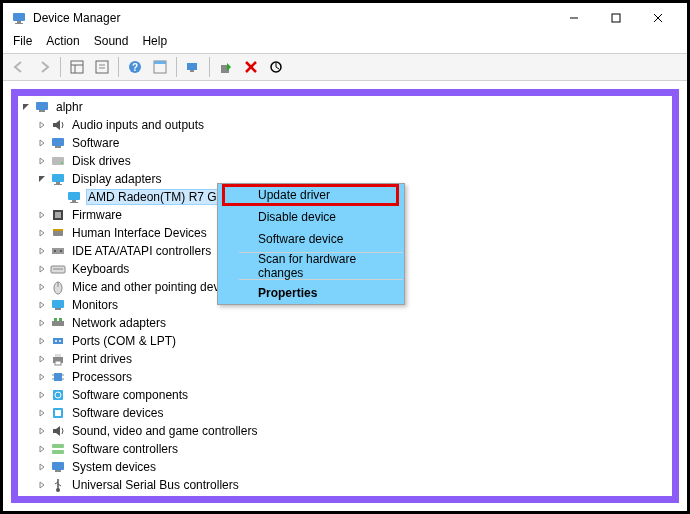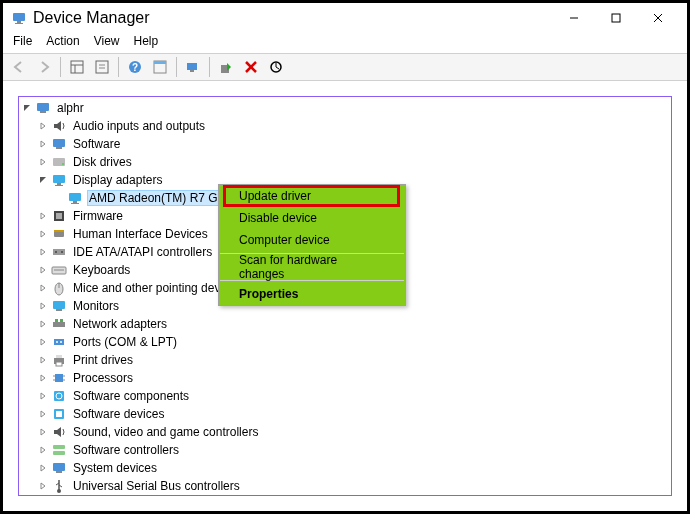--- a/index.html
+++ b/index.html
@@ -1,42 +1,43 @@
 <!DOCTYPE html>
 <html><head>
   <meta charset="utf-8">
   <style>
     * { margin: 0; padding: 0; box-sizing: border-box; font-family: "Segoe UI", Tahoma, sans-serif; }
     body { background: #000; width: 690px; height: 514px; overflow: hidden; }
     .window { background: #fff; width: 684px; height: 508px; margin: 3px; display: flex; flex-direction: column; }
     .titlebar { height: 30px; display: flex; align-items: center; padding: 0 8px; }
     .title-icon { width: 16px; height: 16px; margin-right: 6px; }
-    .title-text { font-size: 16px; flex: 1; }
+    .title-text { font-size: 12px; flex: 1; }
     .win-controls { display: flex; gap: 0; }
     .win-btn { width: 42px; height: 28px; display: flex; align-items: center; justify-content: center; }
     .menubar { height: 20px; display: flex; align-items: flex-start; padding: 0 4px; gap: 2px; font-size: 12px; }
     .menuitem { padding: 1px 6px; }
     .toolbar { height: 28px; border-top: 1px solid #d0d0d0; border-bottom: 1px solid #d0d0d0; display: flex; align-items: center; padding: 0 4px; gap: 1px; background: #f5f5f5; }
     .tool-btn { width: 24px; height: 24px; display: flex; align-items: center; justify-content: center; border-radius:2px;}
     .tool-sep { width: 1px; height: 20px; background: #c0c0c0; margin: 0 3px; }
-    .content { flex: 1; border: 1px solid #8b5cf6; margin: 15px; background: #fff; overflow: auto; position: relative; font-size: 12px; }
+    .content { flex: 1; border: 7px solid #8b5cf6; margin: 8px; background: #fff; overflow: auto; position: relative; font-size: 12px; }
     .tree { padding: 2px 0; }
     .tree-item { display: flex; align-items: center; height: 18px; white-space: nowrap; }
     .twisty { width: 12px; height: 12px; display: inline-flex; align-items:center; justify-content:center; margin-right: 2px; }
     .tree-icon { width: 16px; height: 16px; margin-right: 4px; flex-shrink: 0; }
     .indent0 { padding-left: 2px; }
     .indent1 { padding-left: 18px; }
     .indent2 { padding-left: 34px; }
     .selected .label { background: #cce8ff; border: 1px solid #99d1ff; padding: 0 1px; }
     .label { padding: 0 2px; }
     .context-menu {
       position: absolute; left: 199px; top: 87px; width: 188px;
-      background: #84cc16; border: 1px solid #a0a0a0;
+      background: #7dd3fc; border: 1px solid #a0a0a0;
       box-shadow: 2px 2px 4px rgba(0,0,0,0.25);
       font-size: 12px;
+      padding-left: 20px;
     }
     .ctx-item { height: 22px; display: flex; align-items: center; padding: 0 20px; }
     .ctx-item.bold { font-weight: bold; }
     .ctx-sep { height: 1px; background: #d0d0d0; margin: 2px 1px; }
     .highlight-box {
       position: absolute; left: 204px; top: 88px; width: 177px; height: 22px;
       border: 3px solid #e00000; pointer-events: none;
     }
   </style>
 </head>
@@ -68,21 +69,21 @@
             <line x1="1" y1="1" x2="9" y2="9" stroke="#000"></line>
             <line x1="9" y1="1" x2="1" y2="9" stroke="#000"></line>
           </svg>
         </div>
     </div>
   </div>
 
   <div class="menubar">
     <span class="menuitem">File</span>
     <span class="menuitem">Action</span>
-    <span class="menuitem">View</span>
+    <span class="menuitem">Sound</span>
     <span class="menuitem">Help</span>
   </div>
 
   <div class="toolbar">
     <div class="tool-btn" style="opacity:.4">
         <svg width="16" height="16">
           <path d="M10 3 L4 8 L10 13" fill="none" stroke="#555" stroke-width="2"></path>
         </svg>
       </div>
     <div class="tool-btn" style="opacity:.4">
@@ -418,21 +419,21 @@
                 <path d="M8 5 L5 7 M8 7 L11 9" stroke="#555"></path>
               </svg></span>
     <span class="label">Universal Serial Bus controllers</span>
   </div>
         </div>
     </div>
 
     <div class="context-menu">
       <div class="ctx-item">Update driver</div>
       <div class="ctx-item">Disable device</div>
-      <div class="ctx-item">Computer device</div>
+      <div class="ctx-item">Software device</div>
       <div class="ctx-sep"></div>
       <div class="ctx-item">Scan for hardware changes</div>
       <div class="ctx-sep"></div>
       <div class="ctx-item bold">Properties</div>
     </div>
     <div class="highlight-box"></div>
   </div>
 </div>
 
 </body></html>

